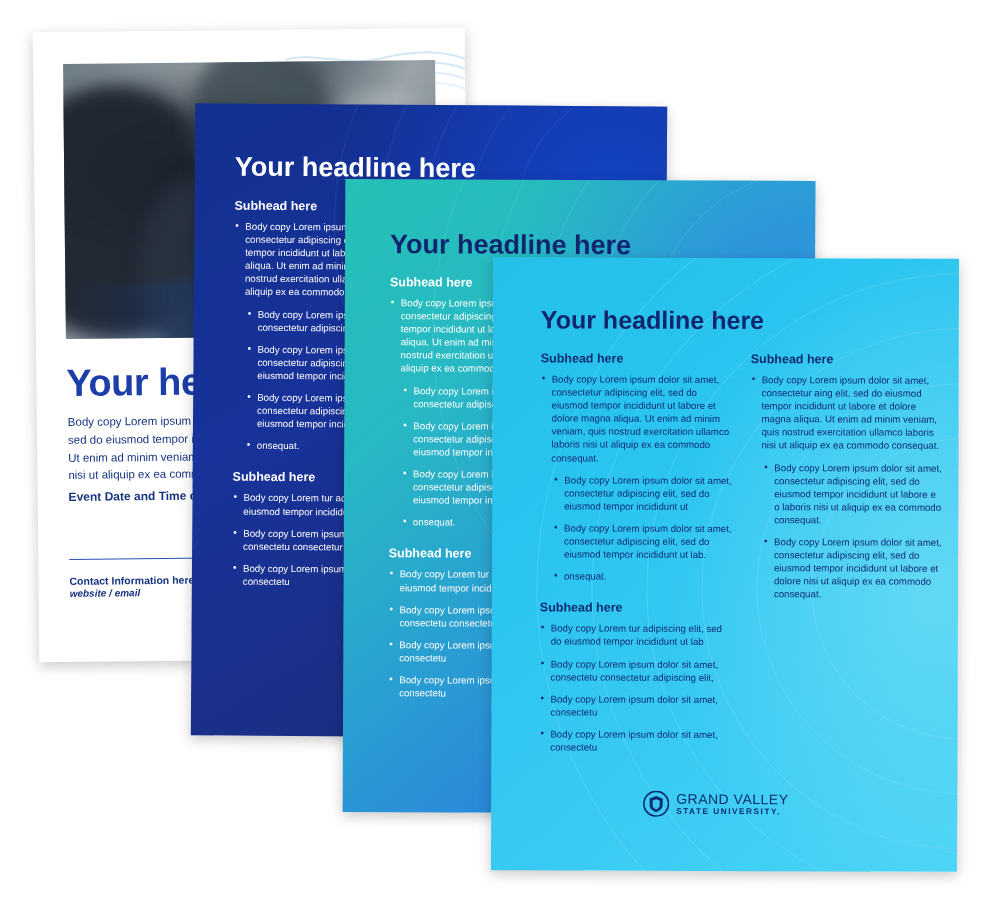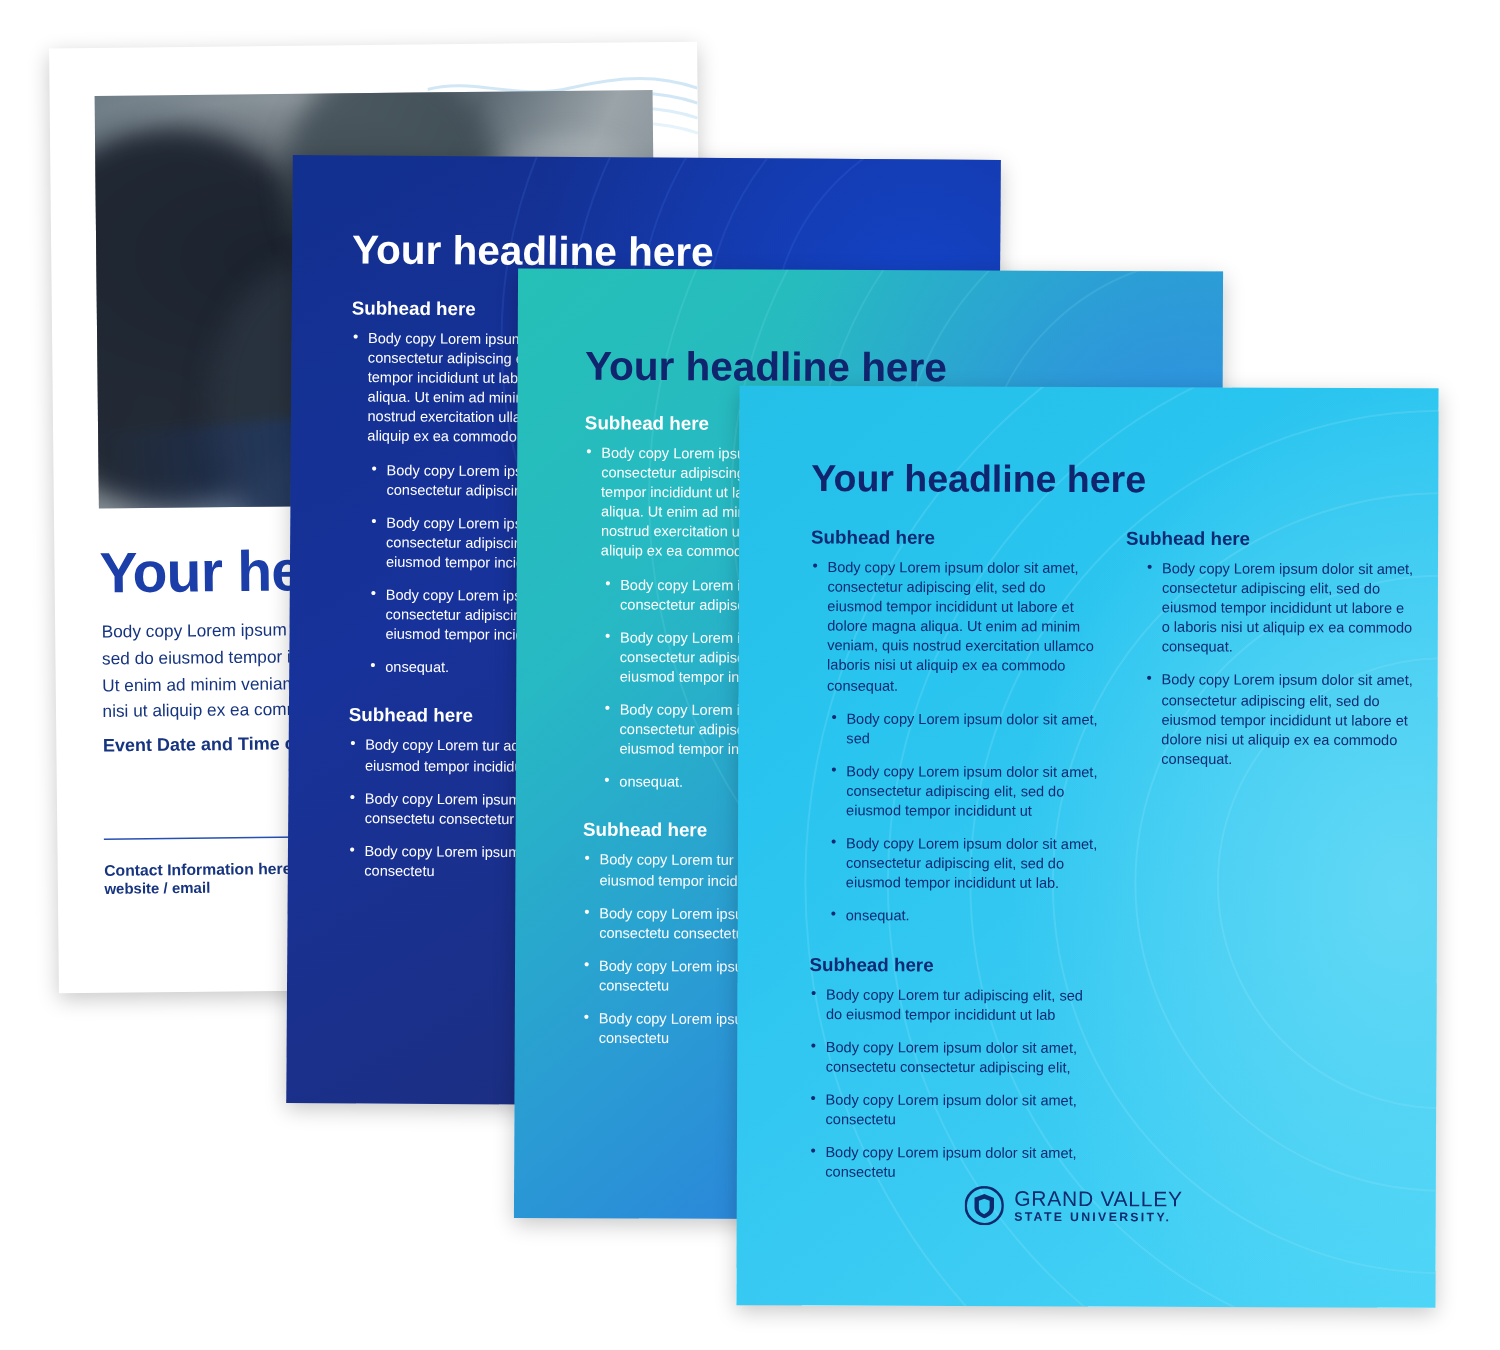--- a/index.html
+++ b/index.html
@@ -98,20 +98,21 @@
     position: absolute;
     left: 31px; top: 543px;
     font-size: 10.5px;
     font-weight: bold;
     color: #16347f;
   }
   .sheet-white .weburl {
     position: absolute;
     left: 31px; top: 556px;
     font-size: 10px;
+    font-style: italic;
     font-weight: bold;
     color: #16347f;
   }
 
   
   .sheet-navy {
     left: 193px; top: 105px;
     width: 472px; height: 632px;
     background:
       radial-gradient(ellipse 90% 80% at 88% 18%, #1344c8 0%, rgba(19,68,200,0) 62%),
@@ -347,37 +348,37 @@
         <circle cx="470" cy="330" r="425"></circle>
       </g>
     </svg>
 
     <div class="headline">Your headline here</div>
 
     <div class="col-left">
       <div class="subhead">Subhead here</div>
       <ul class="bullets">
         <li>Body copy Lorem ipsum dolor sit amet, consectetur adipiscing elit, sed do eiusmod tempor incididunt ut labore et dolore magna aliqua. Ut enim ad minim veniam, quis nostrud exercitation ullamco laboris nisi ut aliquip ex ea commodo consequat.</li>
-        <li class="sub">Body copy Lorem ipsum dolor sit amet, sed</li>
         <li class="sub">Body copy Lorem ipsum dolor sit amet, consectetur adipiscing elit, sed do eiusmod tempor incididunt ut</li>
         <li class="sub">Body copy Lorem ipsum dolor sit amet, consectetur adipiscing elit, sed do eiusmod tempor incididunt ut lab.</li>
         <li class="sub">onsequat.</li>
       </ul>
       <div class="subhead spaced">Subhead here</div>
       <ul class="bullets">
         <li>Body copy Lorem tur adipiscing elit, sed do eiusmod tempor incididunt ut lab</li>
         <li>Body copy Lorem ipsum dolor sit amet, consectetu consectetur adipiscing elit,</li>
         <li>Body copy Lorem ipsum dolor sit amet, consectetu</li>
         <li>Body copy Lorem ipsum dolor sit amet, consectetu</li>
       </ul>
     </div>
 
     <div class="col-right">
       <div class="subhead">Subhead here</div>
       <ul class="bullets">
+        <li>Body copy Lorem ipsum dolor sit amet, consectetur aing elit, sed do eiusmod tempor incididunt ut labore et dolore magna aliqua. Ut enim ad minim veniam, quis nostrud exercitation ullamco laboris nisi ut aliquip ex ea commodo consequat.</li>
         <li class="sub">Body copy Lorem ipsum dolor sit amet, consectetur adipiscing elit, sed do eiusmod tempor incididunt ut labore e o laboris nisi ut aliquip ex ea commodo consequat.</li>
         <li class="sub">Body copy Lorem ipsum dolor sit amet, consectetur adipiscing elit, sed do eiusmod tempor incididunt ut labore et dolore nisi ut aliquip ex ea commodo consequat.</li>
       </ul>
     </div>
 
     <div class="logo dark">
       <svg class="mark" viewBox="0 0 40 40">
         <circle cx="20" cy="20" r="19" fill="none" stroke="#0d2a6e" stroke-width="2.6"></circle>
         <path d="M20 8 L30 12 L30 22 C30 28 25 31 20 33 C15 31 10 28 10 22 L10 12 Z" fill="#0d2a6e"></path>
         <path d="M20 13 L25.5 15 L25.5 22 C25.5 25.5 23 27.5 20 28.8 C17 27.5 14.5 25.5 14.5 22 L14.5 15 Z" fill="#35c9f0"></path>

